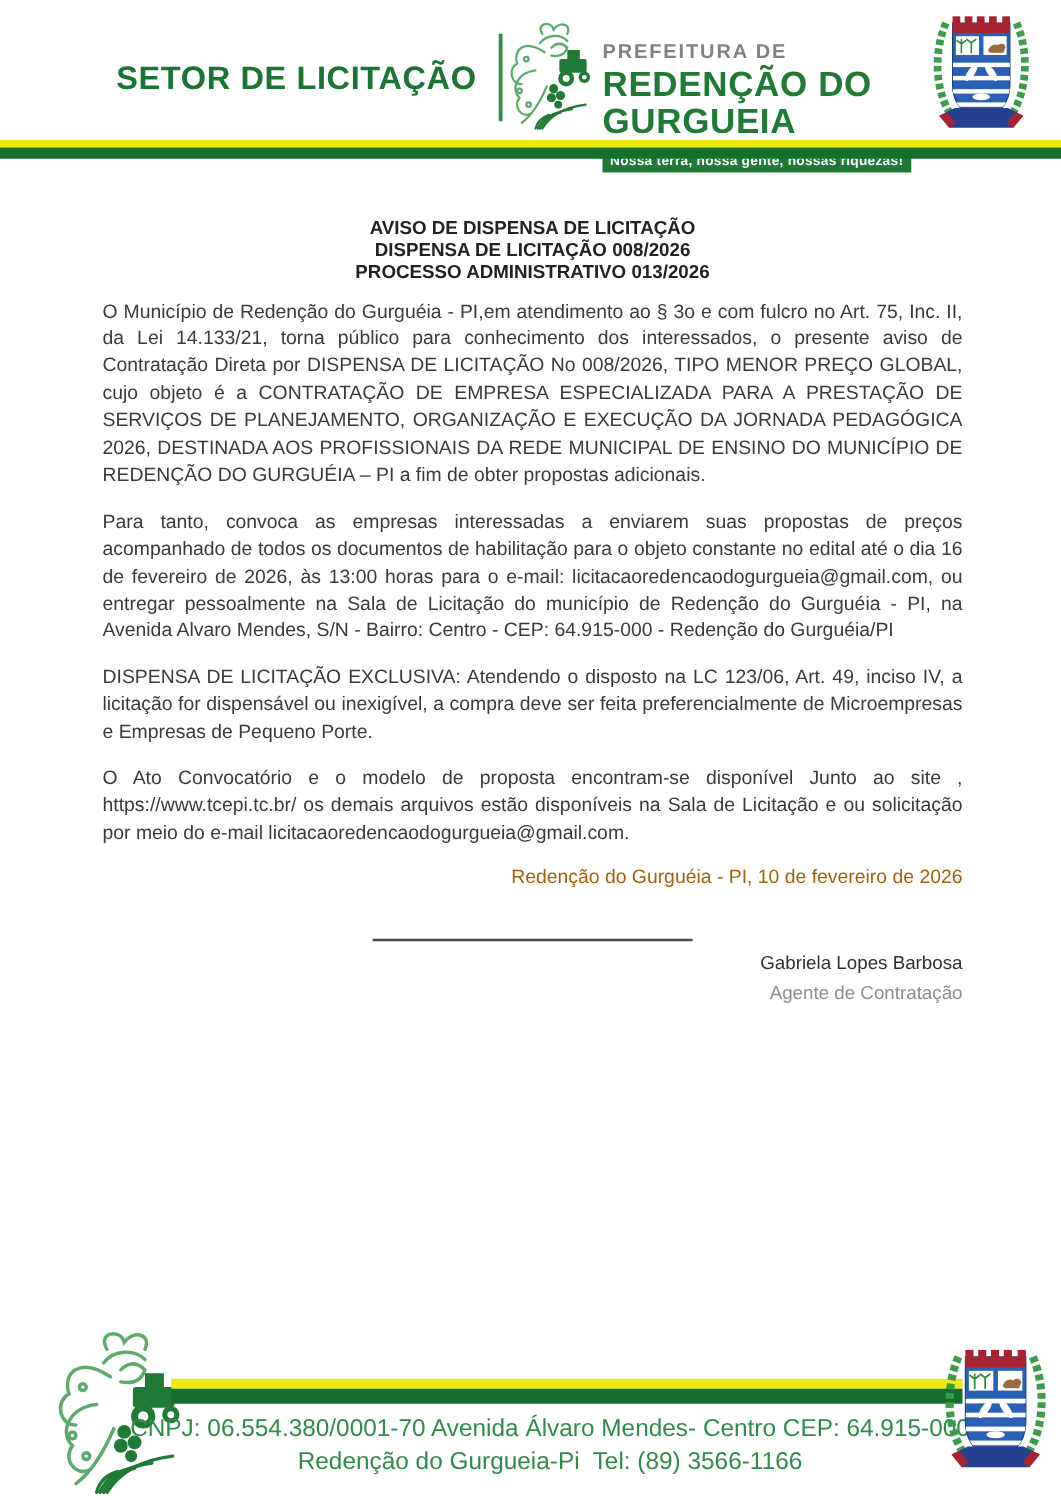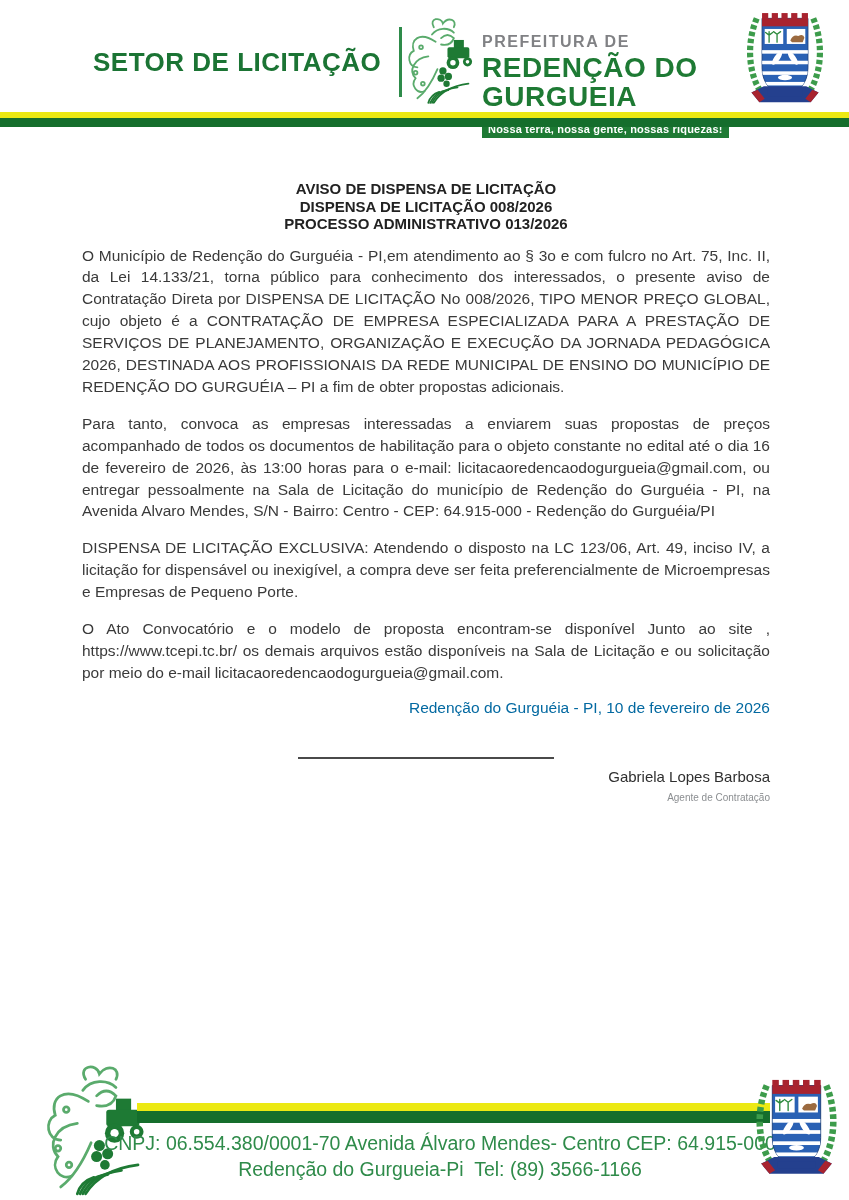--- a/index.html
+++ b/index.html
@@ -19,31 +19,31 @@
   .city-line{font-size:28px;font-weight:800;color:#1e7a34;letter-spacing:.5px;line-height:29px;white-space:nowrap;}
   .tagline-band{
     display:inline-block;margin-top:10px;background:#1e7a34;color:#fff;
     font-size:11px;font-weight:bold;padding:3px 6px;letter-spacing:.2px;white-space:nowrap;
   }
   .crest-top{position:absolute;left:737px;top:6px;width:96px;height:113px;}
   .header-stripe{position:absolute;left:0;top:112px;width:849px;font-size:0;}
   .stripe-yellow{height:6px;background:#ece913;}
   .stripe-green{height:9px;background:#156e2c;}
   
-  .content{position:absolute;left:82px;top:180px;width:688px;}
+  .content{position:absolute;left:82px;top:174px;width:688px;}
   .doc-title{ text-align:center;font-weight:bold;font-size:15px;line-height:17.5px;color:#222;margin:0 0 12px 0;}
   .para{
     font-size:15.5px;line-height:21.9px;text-align:justify;text-justify:inter-word;
     color:#3a3a3a;margin:0 0 15px 0;
   }
-  .date-line{text-align:right;font-size:15.5px;color:#0369a1;}
+  .date-line{text-align:right;font-size:15.5px;color:#a16207;}
   .signature{margin-top:40px;text-align:right;}
   .signature-rule{width:256px;margin:0 auto;border-top:2px solid #4a4a4a;height:0;}
   .signatory-name{margin-top:9px;font-size:15px;color:#2f2f2f;}
-  .signatory-role{margin-top:7px;font-size:10px;color:#8b8e91;}
+  .signatory-role{margin-top:7px;font-size:15px;color:#8b8e91;}
   
   .footer-emblem{position:absolute;left:24px;top:1060px;width:148px;height:138px;}
   .footer-stripe{position:absolute;left:137px;top:1103px;width:633px;font-size:0;}
   .footer-stripe .stripe-yellow{height:8px;}
   .footer-stripe .stripe-green{height:12px;}
   .footer-text{position:absolute;left:95px;top:1130px;width:690px;text-align:center;color:#2f8b4a;}
   .footer-line{font-size:19.5px;line-height:26px;white-space:pre-wrap;}
   .footer-crest{position:absolute;left:750px;top:1068px;width:93px;height:128px;}
   .defs-hidden{position:absolute;width:0;height:0;overflow:hidden;}
 </style>

